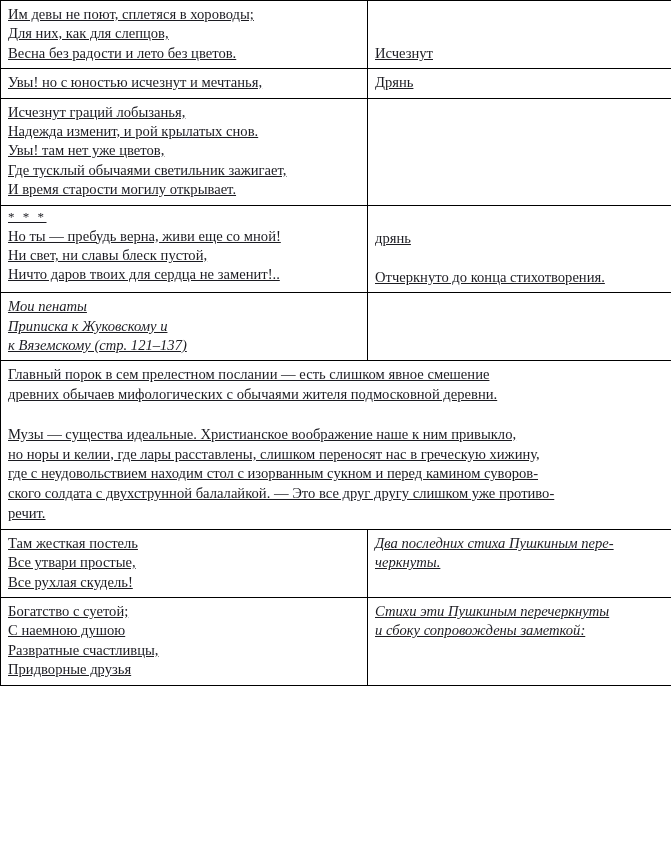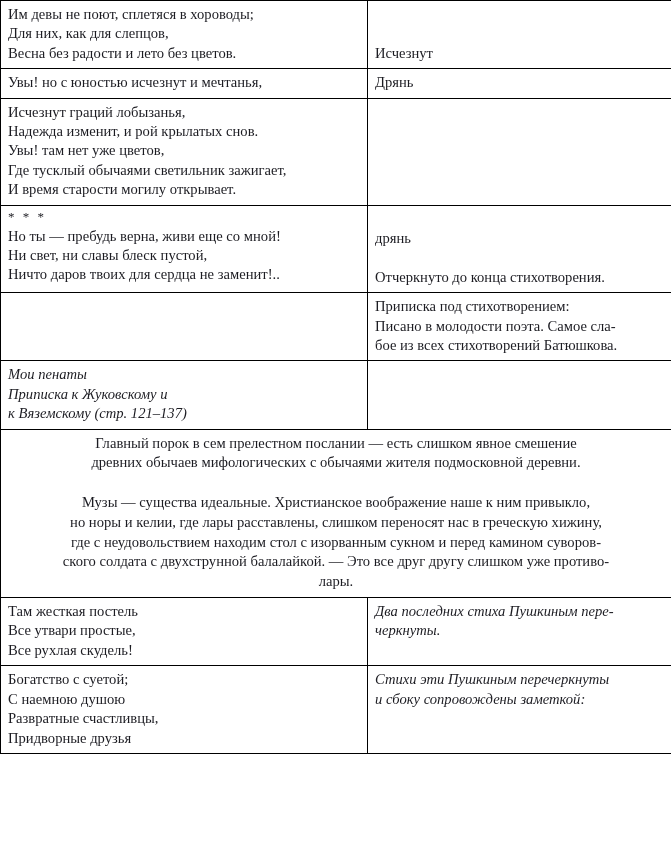--- a/index.html
+++ b/index.html
@@ -12,20 +12,21 @@
     height: 845px;
     font-family: "Liberation Serif", "DejaVu Serif", serif;
     color: #1c1c22;
     overflow: hidden;
   }
   #doc {
     width: 671px;
     height: 639px;
     box-sizing: border-box;
     position: relative;
+    text-decoration: underline;
   }
   table.sheet {
     width: 671px;
     border-collapse: collapse;
     table-layout: fixed;
     font-size: 14.6px;
     line-height: 1.33;
   }
   table.sheet td {
     border: 1px solid #000000;
@@ -39,21 +40,21 @@
 
   .verse-line,
   .note-line,
   .prose-line,
   .title-line {
     display: block;
     white-space: pre-wrap;
   }
   .verse-line { min-height: 19.4px; }
   .note-line  { min-height: 19.4px; }
-  .prose-line { min-height: 19.8px; text-align: center; }
+  .prose-line { min-height: 19.8px; }
   .title-line { min-height: 19.4px; }
 
   .ital { font-style: italic; }
 
   .stars {
     display: block;
     letter-spacing: 2.5px;
     font-size: 13px;
     line-height: 1.15;
     padding-bottom: 2px;
@@ -120,48 +121,40 @@
           <span class="verse-line">Ничто даров твоих для сердца не заменит!..</span>
         </td>
         <td class="col-right cell-note-right">
           <span class="spacer-line"></span>
           <span class="note-line">дрянь</span>
           <span class="spacer-line"></span>
           <span class="note-line">Отчеркнуто до конца стихотворения.</span>
         </td>
       </tr>
 
-      <tr>
-        <td class="col-left"></td>
-        <td class="col-right">
-          <span class="note-line">Приписка под стихотворением:</span>
-          <span class="note-line">Писано в молодости поэта. Самое сла-</span>
-          <span class="note-line">бое из всех стихотворений Батюшкова.</span>
-        </td>
-      </tr>
 
       <tr>
         <td class="col-left pad-bottom-sm">
           <span class="title-line ital">Мои пенаты</span>
           <span class="title-line ital">Приписка к Жуковскому и</span>
           <span class="title-line ital">к Вяземскому (стр. 121–137)</span>
         </td>
         <td class="col-right"></td>
       </tr>
 
       <tr>
         <td class="col-full" colspan="2">
           <span class="prose-line">Главный порок в сем прелестном послании — есть слишком явное смешение</span>
           <span class="prose-line">древних обычаев мифологических с обычаями жителя подмосковной деревни.</span>
           <span class="prose-gap"></span>
           <span class="prose-line">Музы — существа идеальные. Христианское воображение наше к ним привыкло,</span>
           <span class="prose-line">но норы и келии, где лары расставлены, слишком переносят нас в греческую хижину,</span>
           <span class="prose-line">где с неудовольствием находим стол с изорванным сукном и перед камином суворов-</span>
           <span class="prose-line">ского солдата с двухструнной балалайкой. — Это все друг другу слишком уже противо-</span>
-          <span class="prose-line">лары.</span>
+          <span class="prose-line">речит.</span>
         </td>
       </tr>
 
       <tr>
         <td class="col-left">
           <span class="verse-line">Там жесткая постель</span>
           <span class="verse-line">Все утвари простые,</span>
           <span class="verse-line">Все рухлая скудель!</span>
         </td>
         <td class="col-right">

